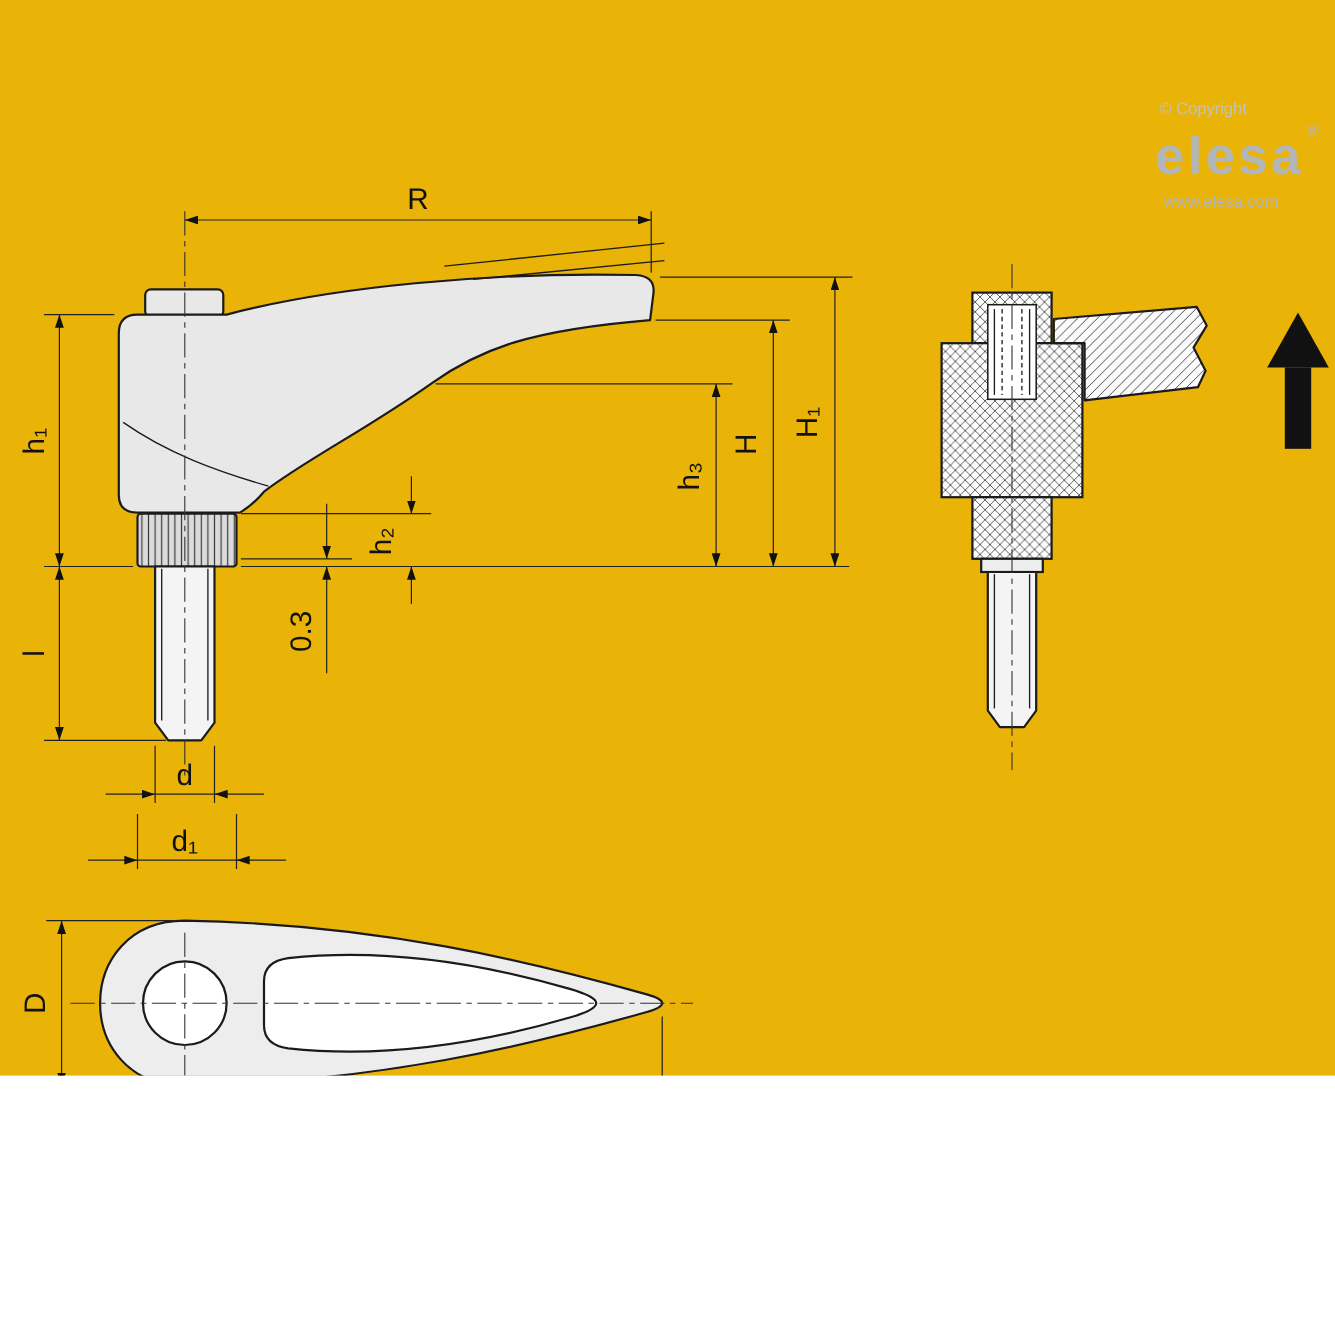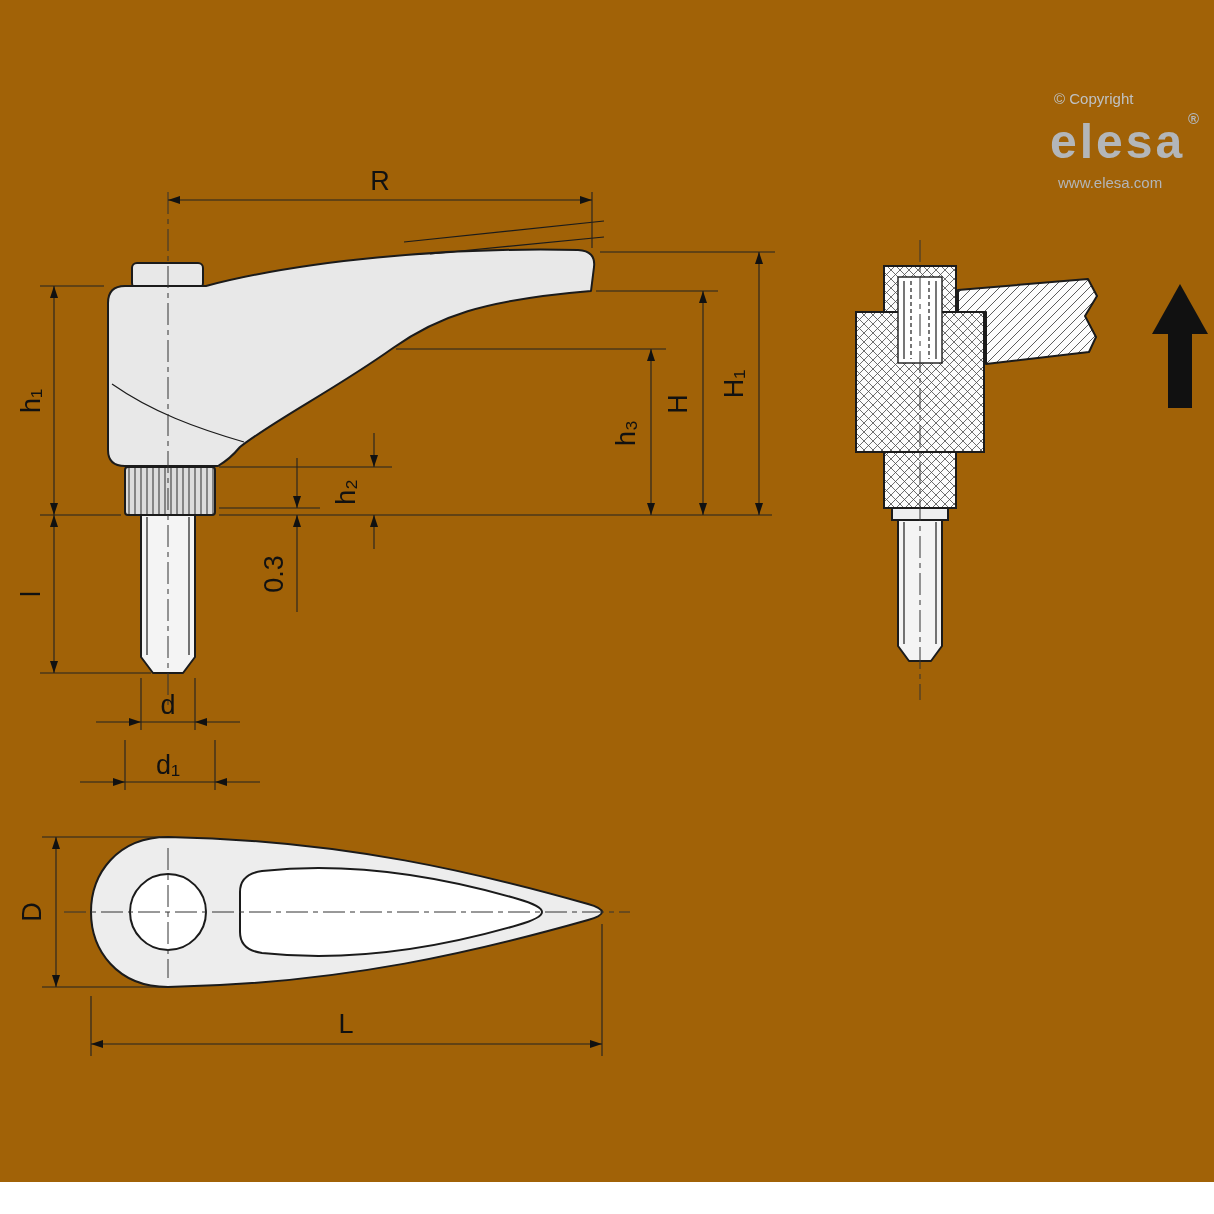--- a/index.html
+++ b/index.html
@@ -1,16 +1,16 @@
 <!DOCTYPE html>
 <html><head>
 <meta charset="utf-8">
 <style>
   html,body{margin:0;padding:0;background:#ffffff;}
-  .page{width:1214px;height:1182px;background:#a16207;position:relative;overflow:hidden;
+  .page{width:1214px;height:978px;background:#eab308;position:relative;overflow:hidden;
         font-family:"Liberation Sans", sans-serif;}
   svg{display:block;}
   .outline{fill:#e8e8e8;stroke:#1b1b1b;stroke-width:2;stroke-linejoin:round;}
   .plain{fill:#f4f4f4;stroke:#1b1b1b;stroke-width:2;stroke-linejoin:round;}
   .whitefill{fill:#ffffff;stroke:#1b1b1b;stroke-width:2;}
   .thin{fill:none;stroke:#1b1b1b;stroke-width:1.2;}
   .dim{fill:none;stroke:#222222;stroke-width:1.1;}
   .cl{fill:none;stroke:#333333;stroke-width:1;stroke-dasharray:22 5 5 5;}
   .lbl{font-size:27px;fill:#111111;text-anchor:middle;}
   .logo{font-size:48px;font-weight:bold;letter-spacing:3px;}

